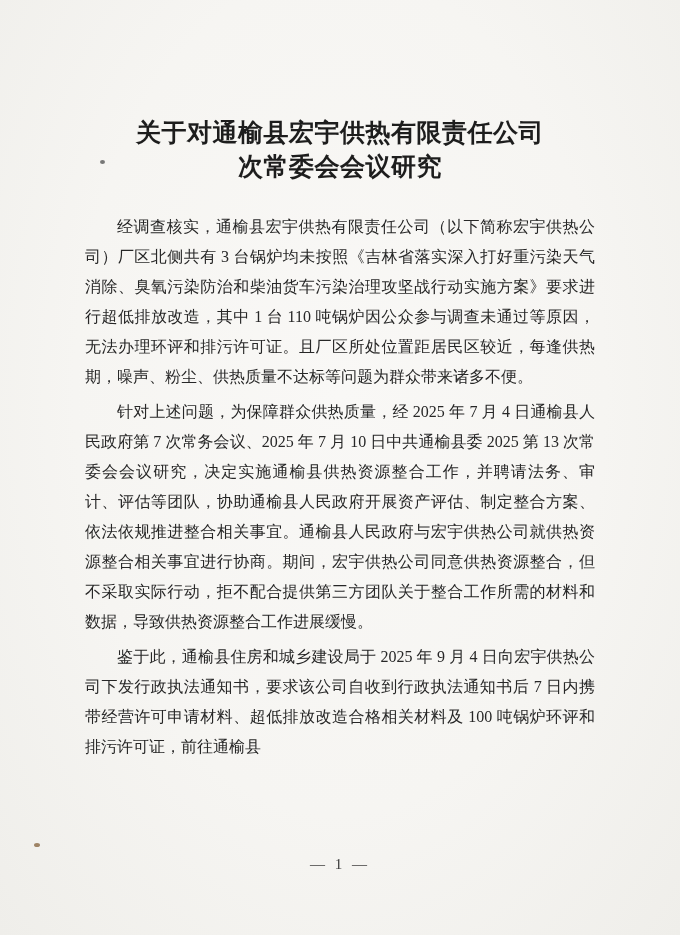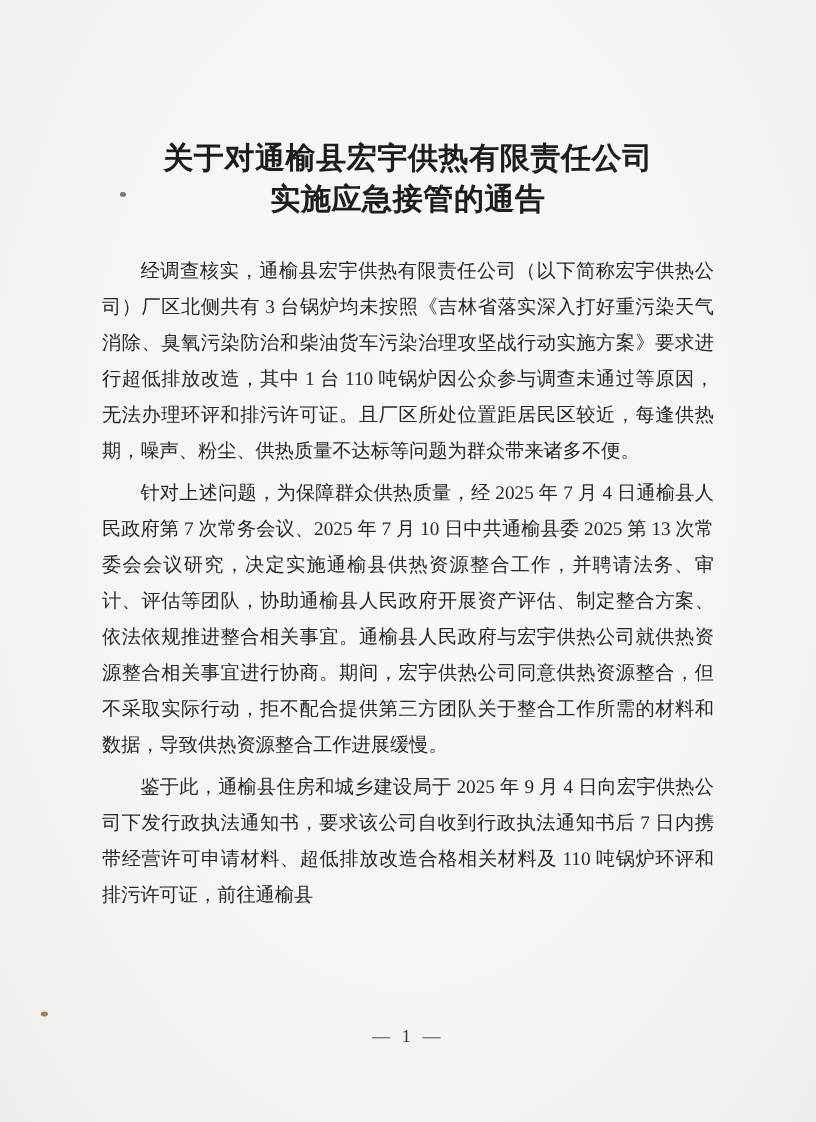--- a/index.html
+++ b/index.html
@@ -78,27 +78,27 @@
     background: #9e8365;
   }
 </style>
 </head>
 <body>
 
 <div class="page">
 
   <div class="title-block">
     <span class="tline">关于对通榆县宏宇供热有限责任公司</span>
-    <span class="tline">实施应急接管的通告</span>
+    <span class="tline">次常委会会议研究</span>
   </div>
 
   <div class="content">
     <p>经调查核实，通榆县宏宇供热有限责任公司（以下简称宏宇供热公司）厂区北侧共有 3 台锅炉均未按照《吉林省落实深入打好重污染天气消除、臭氧污染防治和柴油货车污染治理攻坚战行动实施方案》要求进行超低排放改造，其中 1 台 110 吨锅炉因公众参与调查未通过等原因，无法办理环评和排污许可证。且厂区所处位置距居民区较近，每逢供热期，噪声、粉尘、供热质量不达标等问题为群众带来诸多不便。</p>
     <p>针对上述问题，为保障群众供热质量，经 2025 年 7 月 4 日通榆县人民政府第 7 次常务会议、2025 年 7 月 10 日中共通榆县委 2025 第 13 次常委会会议研究，决定实施通榆县供热资源整合工作，并聘请法务、审计、评估等团队，协助通榆县人民政府开展资产评估、制定整合方案、依法依规推进整合相关事宜。通榆县人民政府与宏宇供热公司就供热资源整合相关事宜进行协商。期间，宏宇供热公司同意供热资源整合，但不采取实际行动，拒不配合提供第三方团队关于整合工作所需的材料和数据，导致供热资源整合工作进展缓慢。</p>
-    <p>鉴于此，通榆县住房和城乡建设局于 2025 年 9 月 4 日向宏宇供热公司下发行政执法通知书，要求该公司自收到行政执法通知书后 7 日内携带经营许可申请材料、超低排放改造合格相关材料及 110 吨锅炉环评和排污许可证，前往通榆县</p>
+    <p>鉴于此，通榆县住房和城乡建设局于 2025 年 9 月 4 日向宏宇供热公司下发行政执法通知书，要求该公司自收到行政执法通知书后 7 日内携带经营许可申请材料、超低排放改造合格相关材料及 100 吨锅炉环评和排污许可证，前往通榆县</p>
   </div>
 
   <div class="page-number">— 1 —</div>
 
   <div class="speck speck-title"></div>
   <div class="speck speck-bottom"></div>
 
 </div>
 
 </body></html>

